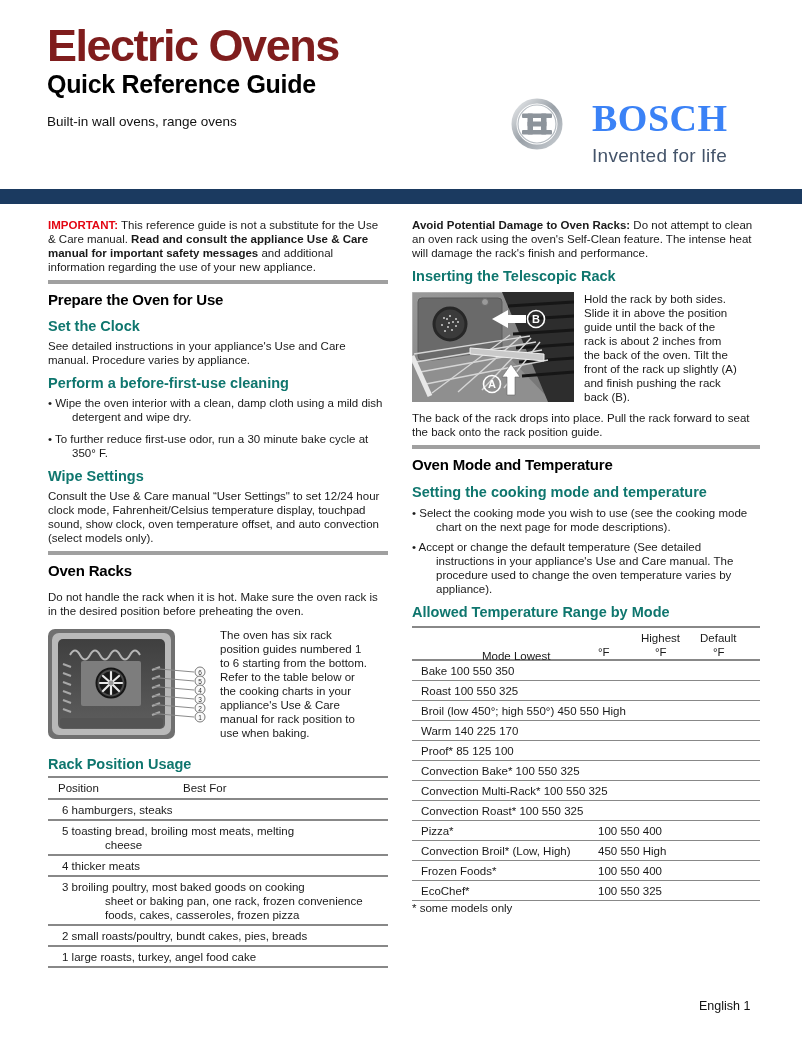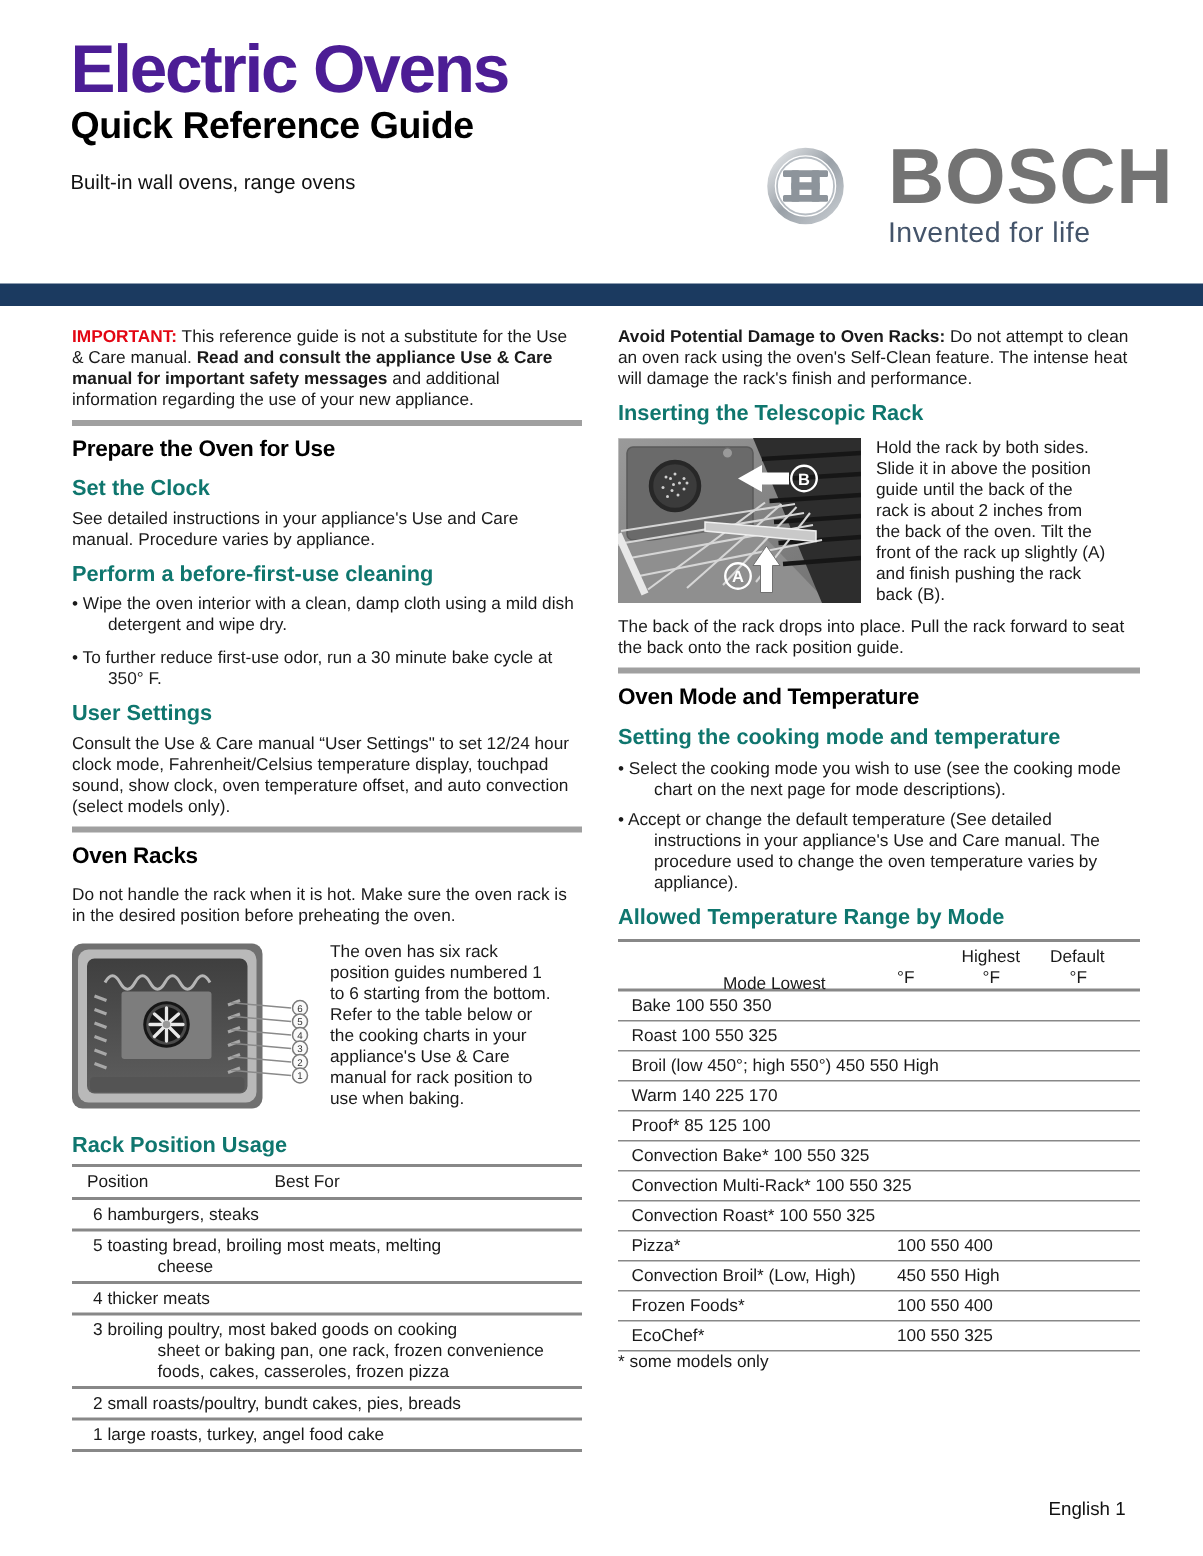--- a/index.html
+++ b/index.html
@@ -2,26 +2,26 @@
 <html><head>
 <meta charset="utf-8">
 <style>
   html,body { margin:0; padding:0; background:#fff; }
   .page {
     position:relative; width:802px; height:1037px; background:#ffffff;
     font-family:"Liberation Sans", sans-serif; color:#1a1a1a; overflow:hidden;
   }
   
   .masthead { position:absolute; left:47px; top:24px; }
-  .title { font-size:45px; line-height:44px; font-weight:900; letter-spacing:-1.5px; color:#4c1d95; }
+  .title { font-size:45px; line-height:44px; font-weight:900; letter-spacing:-1.5px; color:#7f1d1d; }
   .subtitle { font-size:25px; line-height:26px; font-weight:800; letter-spacing:-0.3px; color:#000; margin-top:3px; }
   .tagline { font-size:13.5px; color:#111; margin-top:17px; }
   .brand { position:absolute; left:511px; top:98px; display:flex; align-items:flex-start; }
   .brand-text { margin-left:29px; }
-  .brand-name { font-size:52px; line-height:40px; font-weight:800; color:#737373; letter-spacing:0.5px; }
+  .brand-name { font-size:38px; line-height:40px; font-weight:800; color:#3b82f6; letter-spacing:0.5px;font-family:Liberation Serif, serif; }
   .brand-slogan { font-size:19px; color:#44546a; margin-top:7px; letter-spacing:0.3px; }
   .navy-bar { position:absolute; left:0; top:189px; width:802px; height:15px; background:#1b3a60; }
   
   .col { position:absolute; top:218px; font-size:11.5px; line-height:14px; color:#1a1a1a; }
   .col-left  { left:48px;  width:340px; }
   .col-right { left:412px; width:348px; }
   .col p { margin:0 0 8px; }
   h2 { font-size:15px; line-height:22px; font-weight:800; letter-spacing:-0.2px; color:#000; margin:0 0 8px; }
   h3 { font-size:14.5px; line-height:16px; font-weight:700; color:#0f766e; margin:0 0 5px; }
   b, .bold { font-weight:700; }
@@ -108,21 +108,21 @@
 
     <h2 class="mb7">Prepare the Oven for Use</h2>
 
     <h3>Set the Clock</h3>
     <p>See detailed instructions in your appliance's Use and Care manual. Procedure varies by appliance.</p>
 
     <h3>Perform a before-first-use cleaning</h3>
     <div class="bullet">Wipe the oven interior with a clean, damp cloth using a mild dish detergent and wipe dry.</div>
     <div class="bullet">To further reduce first-use odor, run a 30 minute bake cycle at 350° F.</div>
 
-    <h3>User Settings</h3>
+    <h3>Wipe Settings</h3>
     <p class="mb6">Consult the Use &amp; Care manual “User Settings" to set 12/24 hour clock mode, Fahrenheit/Celsius temperature display, touchpad sound, show clock, oven temperature offset, and auto convection (select models only).</p>
 
     <div class="rule"></div>
 
     <h2>Oven Racks</h2>
     <p class="mb10">Do not handle the rack when it is hot. Make sure the oven rack is in the desired position before preheating the oven.</p>
 
     <div class="figure-row">
       <svg width="172" height="112" viewBox="0 0 172 112">
         <defs>

